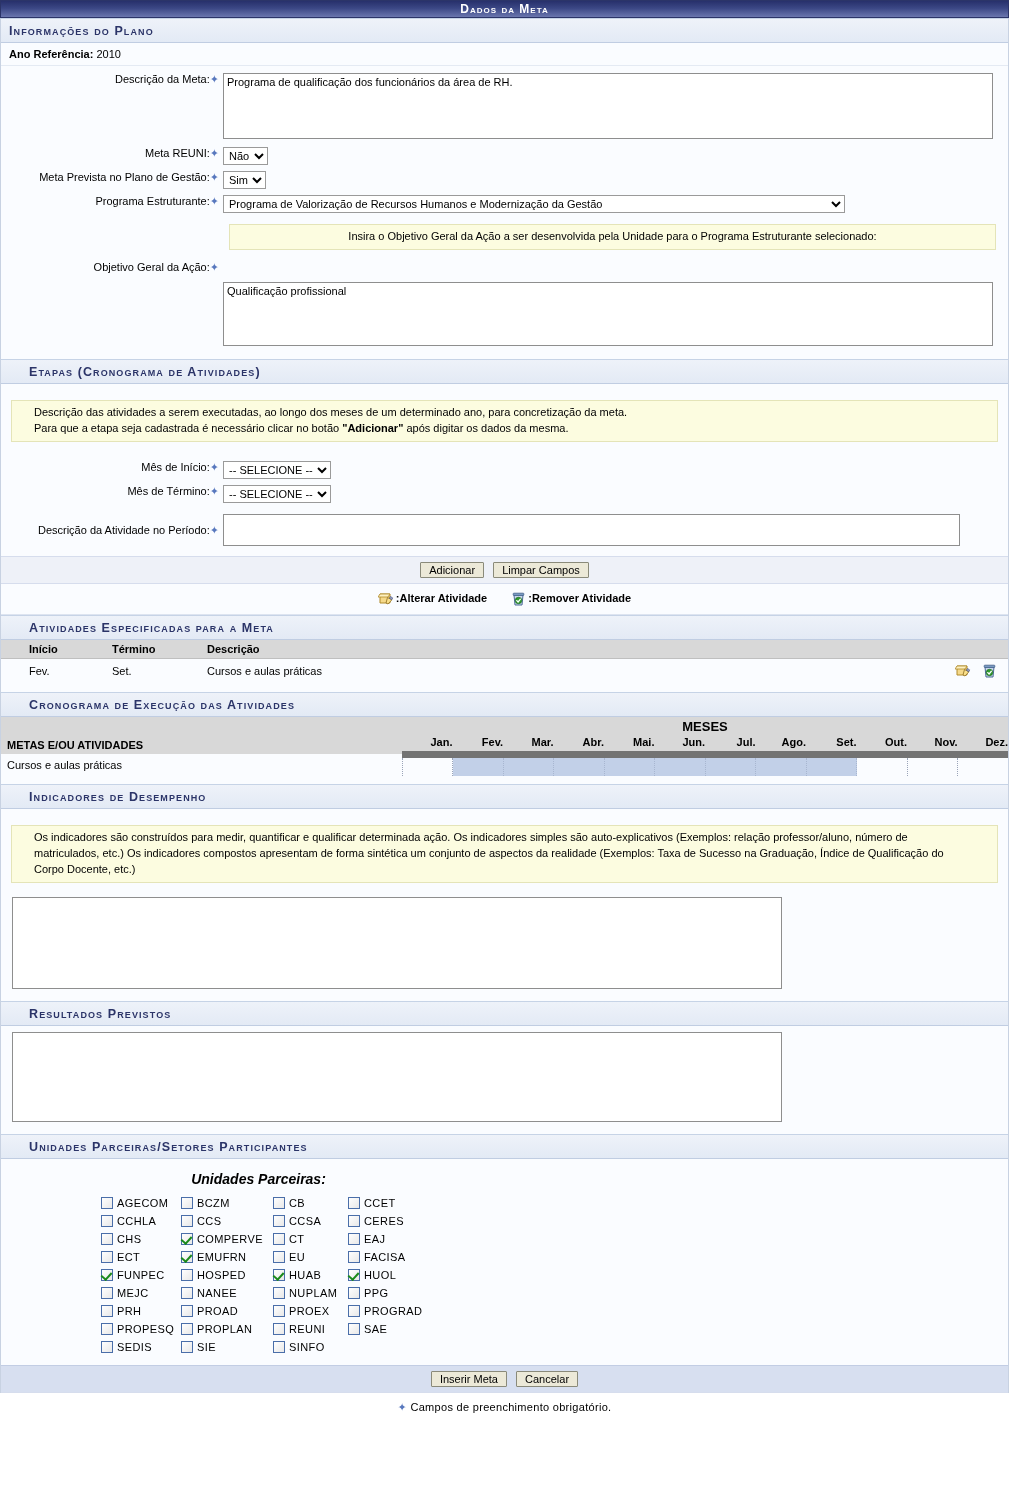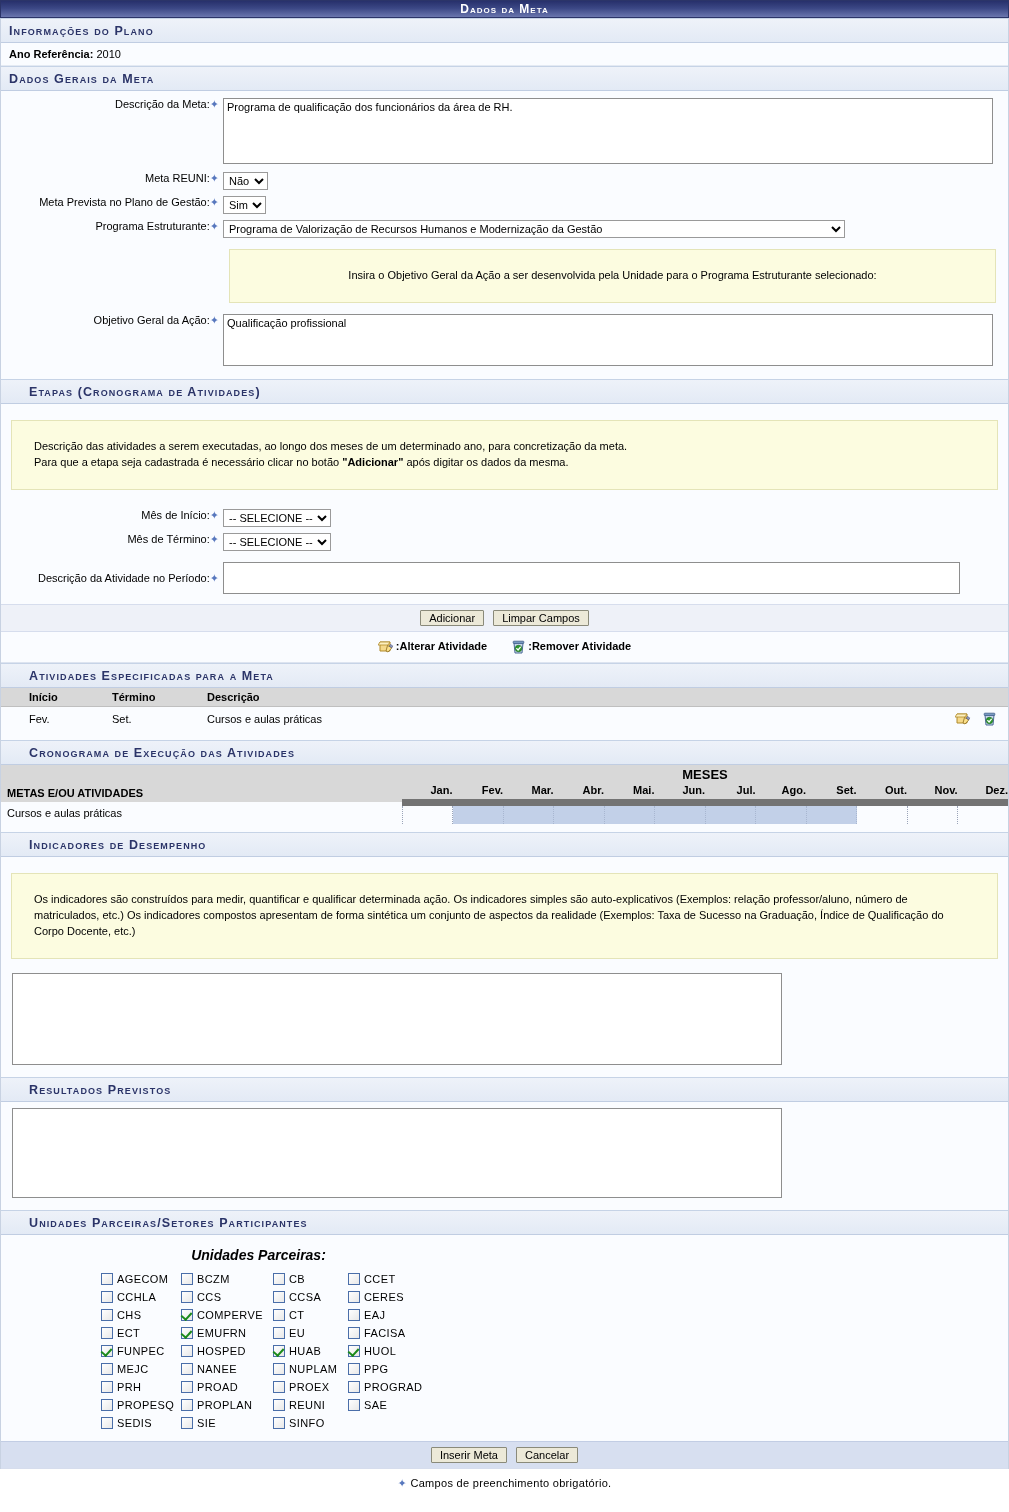--- a/index.html
+++ b/index.html
@@ -91,21 +91,21 @@
     width: 770px;
     border: 1px solid #8e8e8e;
     background: #ffffff;
     font-family: "Liberation Sans", sans-serif;
     font-size: 11px;
     padding: 2px 3px;
     resize: none;
     color: #000;
   }
   .ta-meta { height: 66px; }
-  .ta-obj  { height: 52px; }
+  .ta-obj  { height: 64px; margin-top: 21px; }
   .ta-big  { width: 985px; height: 92px; }
   .ta-res  { width: 985px; height: 90px; }
 
   select.sel {
     font-family: "Liberation Sans", sans-serif;
     font-size: 11px;
     border: 1px solid #9a9a9a;
     background: #ffffff;
     padding: 0 1px;
     height: 18px;
@@ -121,21 +121,21 @@
     font-family: "Liberation Sans", sans-serif;
     font-size: 11px;
     padding: 2px 3px;
   }
 
   
   .noticebox {
     background: #fcfce0;
     border: 1px solid #e4e4b8;
     margin: 8px 10px 8px 10px;
-    padding: 18px 22px;
+    padding: 4px 22px;
     font-size: 11px;
     line-height: 1.45;
     color: #000;
   }
   .noticebox.nb-obj { margin-left: 228px; margin-right: 12px; text-align: center; }
 
   
   .btnrow {
     background: #eef1f8;
     border-top: 1px solid #d6dded;
@@ -319,21 +319,20 @@
 
     <div class="subtitle">Informações do Plano</div>
 
     <div class="inforow">
       <div>
         <b>Ano Referência:</b>
         <span>2010</span>
       </div>
     </div>
 
-    <div class="subtitle">Dados Gerais da Meta</div>
 
     <div class="spacer4"></div>
 
     <div class="formrow">
       <div class="formlabel">
         <span>Descrição da Meta:</span><span class="req-star">✦</span>
       </div>
       <div class="fieldwrap">
         <textarea class="ta ta-meta" style="">Programa de qualificação dos funcionários da área de RH.</textarea>
       </div>

